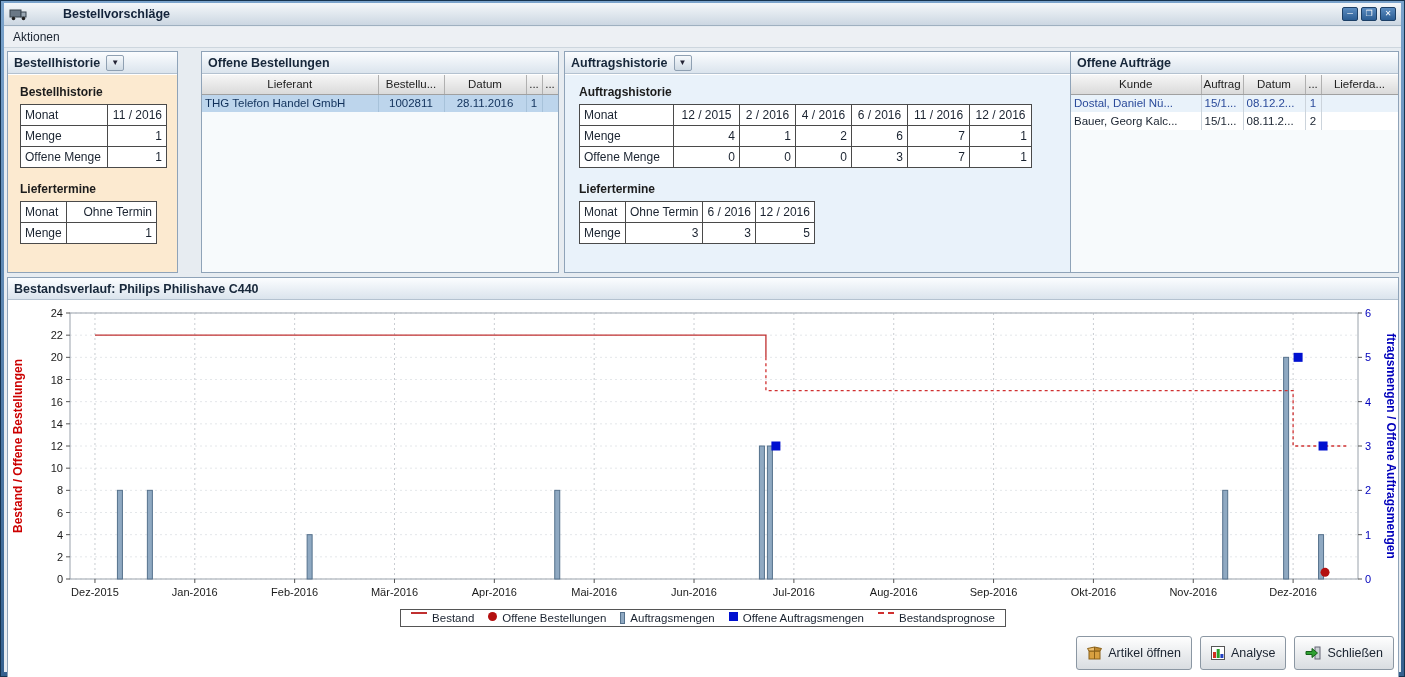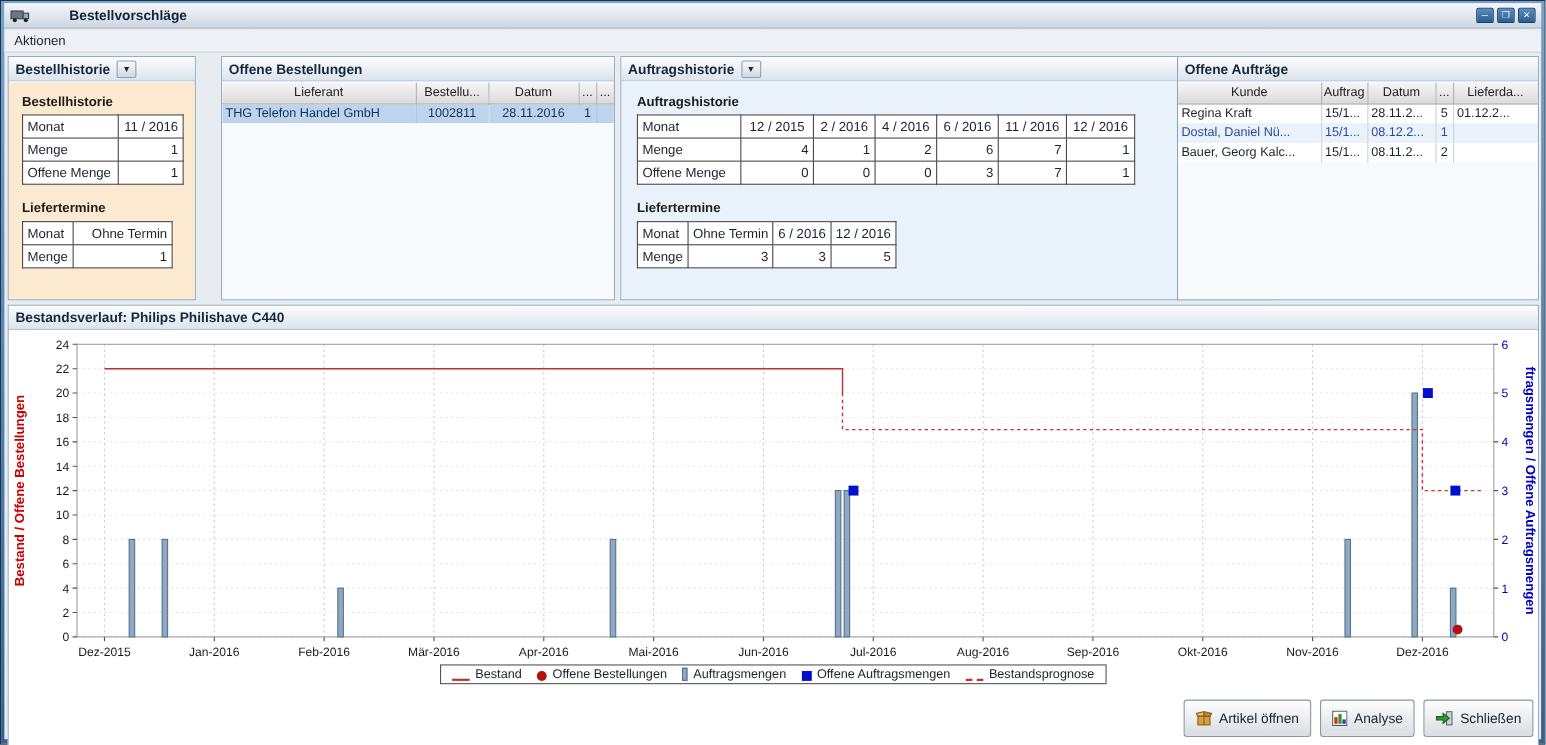--- a/index.html
+++ b/index.html
@@ -59,21 +59,21 @@
   table.data-table tr.alt td { background: #e9f2fa; }
   table.data-table tr.bluetext td { color: #2a4a9a; }
   td.l { text-align: left; } td.r { text-align: center; }
 
   .chart-body { background: #ffffff; text-align: center; }
   #chart-svg { display: block; }
   svg text { font-family: "Liberation Sans", sans-serif; }
 
   .legend { display: inline-flex; align-items: center; gap: 14px; border: 1px solid #555;
     background: #fff; padding: 2px 10px; font-size: 11.5px; margin-top: 1px; }
-  .leg { display: inline-flex; align-items: flex-end; gap: 5px; }
+  .leg { display: inline-flex; align-items: flex-start; gap: 5px; }
   .g-line { width: 16px; height: 0; border-top: 2px solid #c03030; display: inline-block; }
   .g-dot  { width: 9px; height: 9px; border-radius: 50%; background: #b41010; display: inline-block; }
   .g-bar  { width: 5px; height: 12px; background: #8fa9c2; border: 1px solid #55718c; display: inline-block; }
   .g-sq   { width: 9px; height: 9px; background: #0010d0; display: inline-block; }
   .g-dash { width: 16px; height: 0; border-top: 2px dashed #d03030; display: inline-block; }
 
   .bottombar { position: absolute; left: 0; right: 0; bottom: 0; height: 38px;
     display: flex; justify-content: flex-end; align-items: center; gap: 8px; padding-right: 7px; }
   .btn { display: inline-flex; align-items: center; gap: 6px; height: 27px; padding: 16px 10px;
     background: linear-gradient(180deg,#fefefe,#d9dde1); border: 1px solid #8b97a3; border-radius: 3px;
@@ -280,27 +280,20 @@
           <thead>
               <tr>
             <th>Kunde</th>
             <th>Auftrag</th>
             <th>Datum</th>
             <th>...</th>
             <th>Lieferda...</th>
           </tr>
             </thead>
           <tbody>
-            <tr>
-              <td class="l">Regina Kraft</td>
-              <td class="l">15/1...</td>
-              <td class="l">28.11.2...</td>
-              <td class="r">5</td>
-              <td class="l">01.12.2...</td>
-            </tr>
             <tr class="alt bluetext">
               <td class="l">Dostal, Daniel Nü...</td>
               <td class="l">15/1...</td>
               <td class="l">08.12.2...</td>
               <td class="r">1</td>
               <td class="l"></td>
             </tr>
             <tr>
               <td class="l">Bauer, Georg Kalc...</td>
               <td class="l">15/1...</td>

